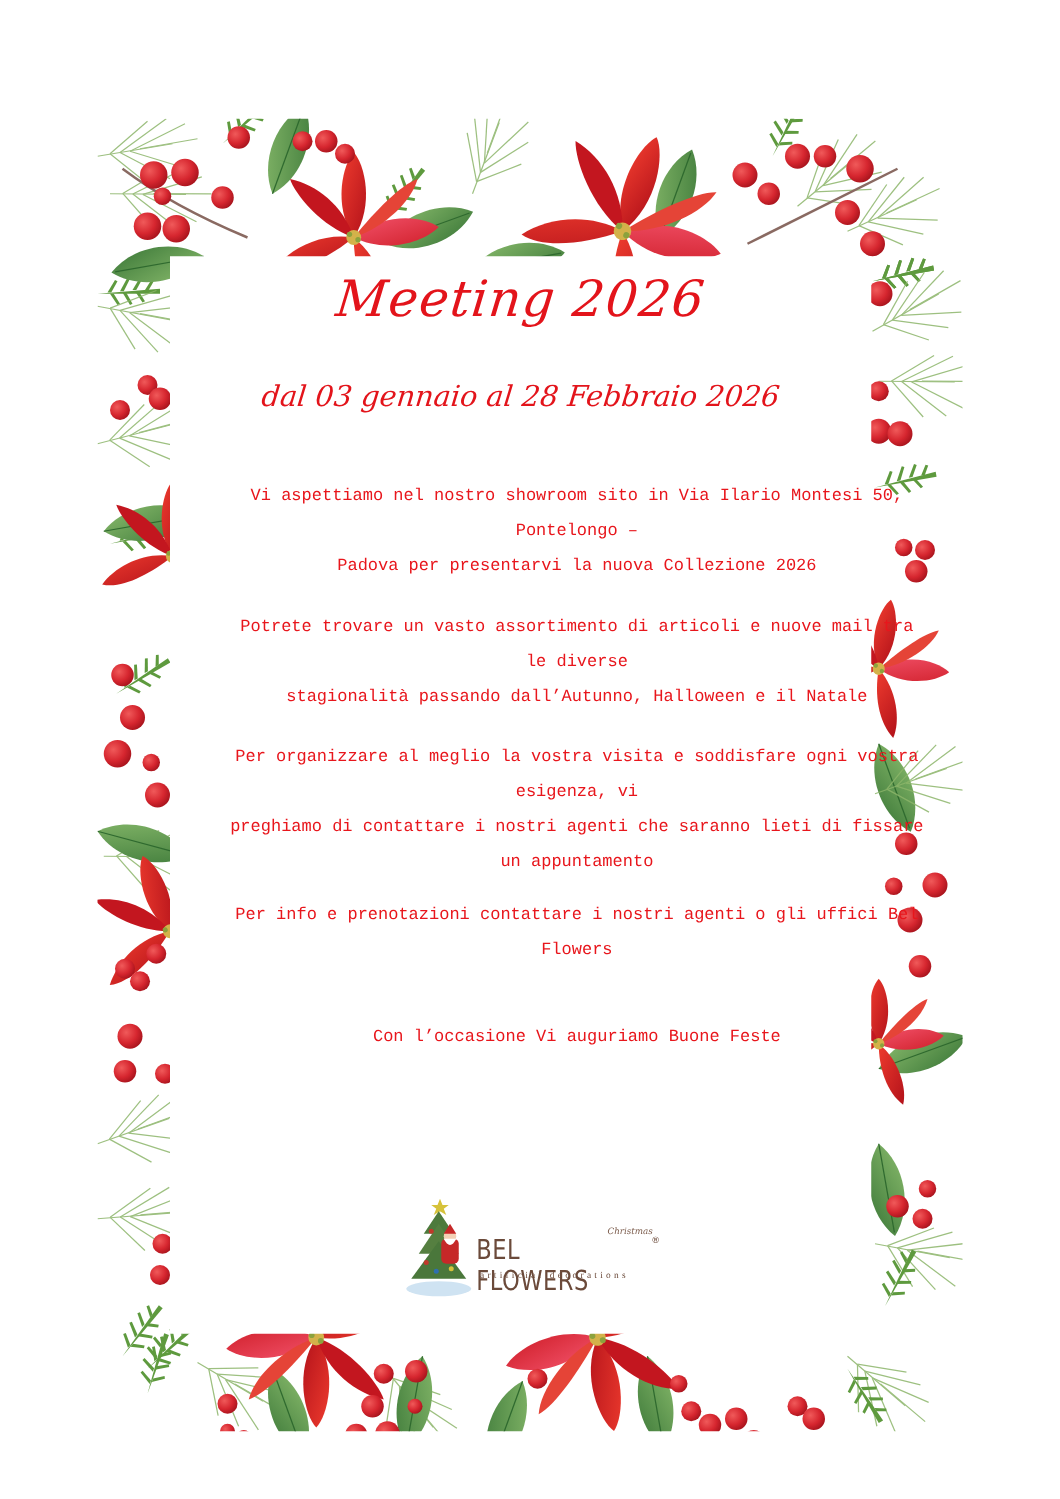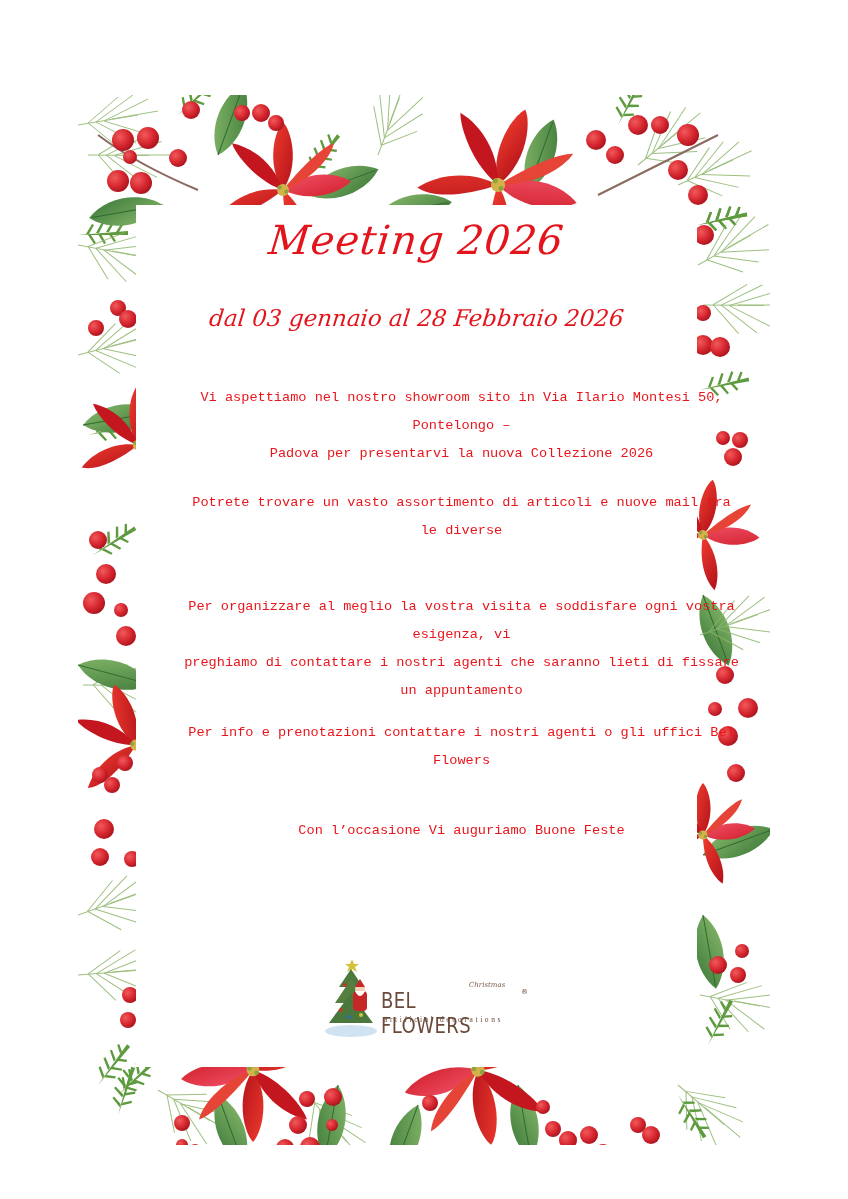--- a/index.html
+++ b/index.html
@@ -29,21 +29,21 @@
     .p1 { top: 179px; }
     .p2 { top: 284px; }
     .p3 { top: 388px; }
     .p4 { top: 514px; text-align: center; }
     .p5 { top: 612px; }
     .logo {
       position: absolute; left: 185px; top: 750px; width: 210px; height: 85px;
     }
     .logo-tree { position: absolute; left: 0; top: 0; width: 62px; height: 85px; }
     .logo-script {
-      position: absolute; left: 148px; top: 26px; font-family: "DejaVu Serif", serif;
+      position: absolute; left: 165px; top: 26px; font-family: "DejaVu Serif", serif;
       font-style: italic; font-size: 7px; color: #7a5a4a;
     }
     .logo-name {
       position: absolute; left: 60px; top: 33px; font-family: "DejaVu Sans", sans-serif;
       font-size: 22px; color: #6b4a3a; letter-spacing: 0.5px; font-weight: 400;
       transform: scaleX(0.82); transform-origin: left;
     }
     .logo-reg {
       position: absolute; left: 200px; top: 33px; font-size: 7px; color: #6b4a3a;
       font-family: "DejaVu Sans", sans-serif;
@@ -255,20 +255,21 @@
     <div class="title">Meeting 2026</div>
     <div class="subtitle">dal 03 gennaio al 28 Febbraio 2026</div>
 
     <div class="para p1">
       <div>Vi aspettiamo nel nostro showroom sito in Via Ilario Montesi 50, Pontelongo –</div>
       <div>Padova per presentarvi la nuova Collezione 2026</div>
     </div>
 
     <div class="para p2">
       <div>Potrete trovare un vasto assortimento di articoli e nuove mail tra le diverse</div>
+      <div>stagionalità passando dall’Autunno, Halloween e il Natale</div>
     </div>
 
     <div class="para p3">
       <div>Per organizzare al meglio la vostra visita e soddisfare ogni vostra esigenza, vi</div>
       <div>preghiamo di contattare i nostri agenti che saranno lieti di fissare un appuntamento</div>
     </div>
 
     <div class="para p4">
       <div>Per info e prenotazioni contattare i nostri agenti o gli uffici Bel Flowers</div>
     </div>

